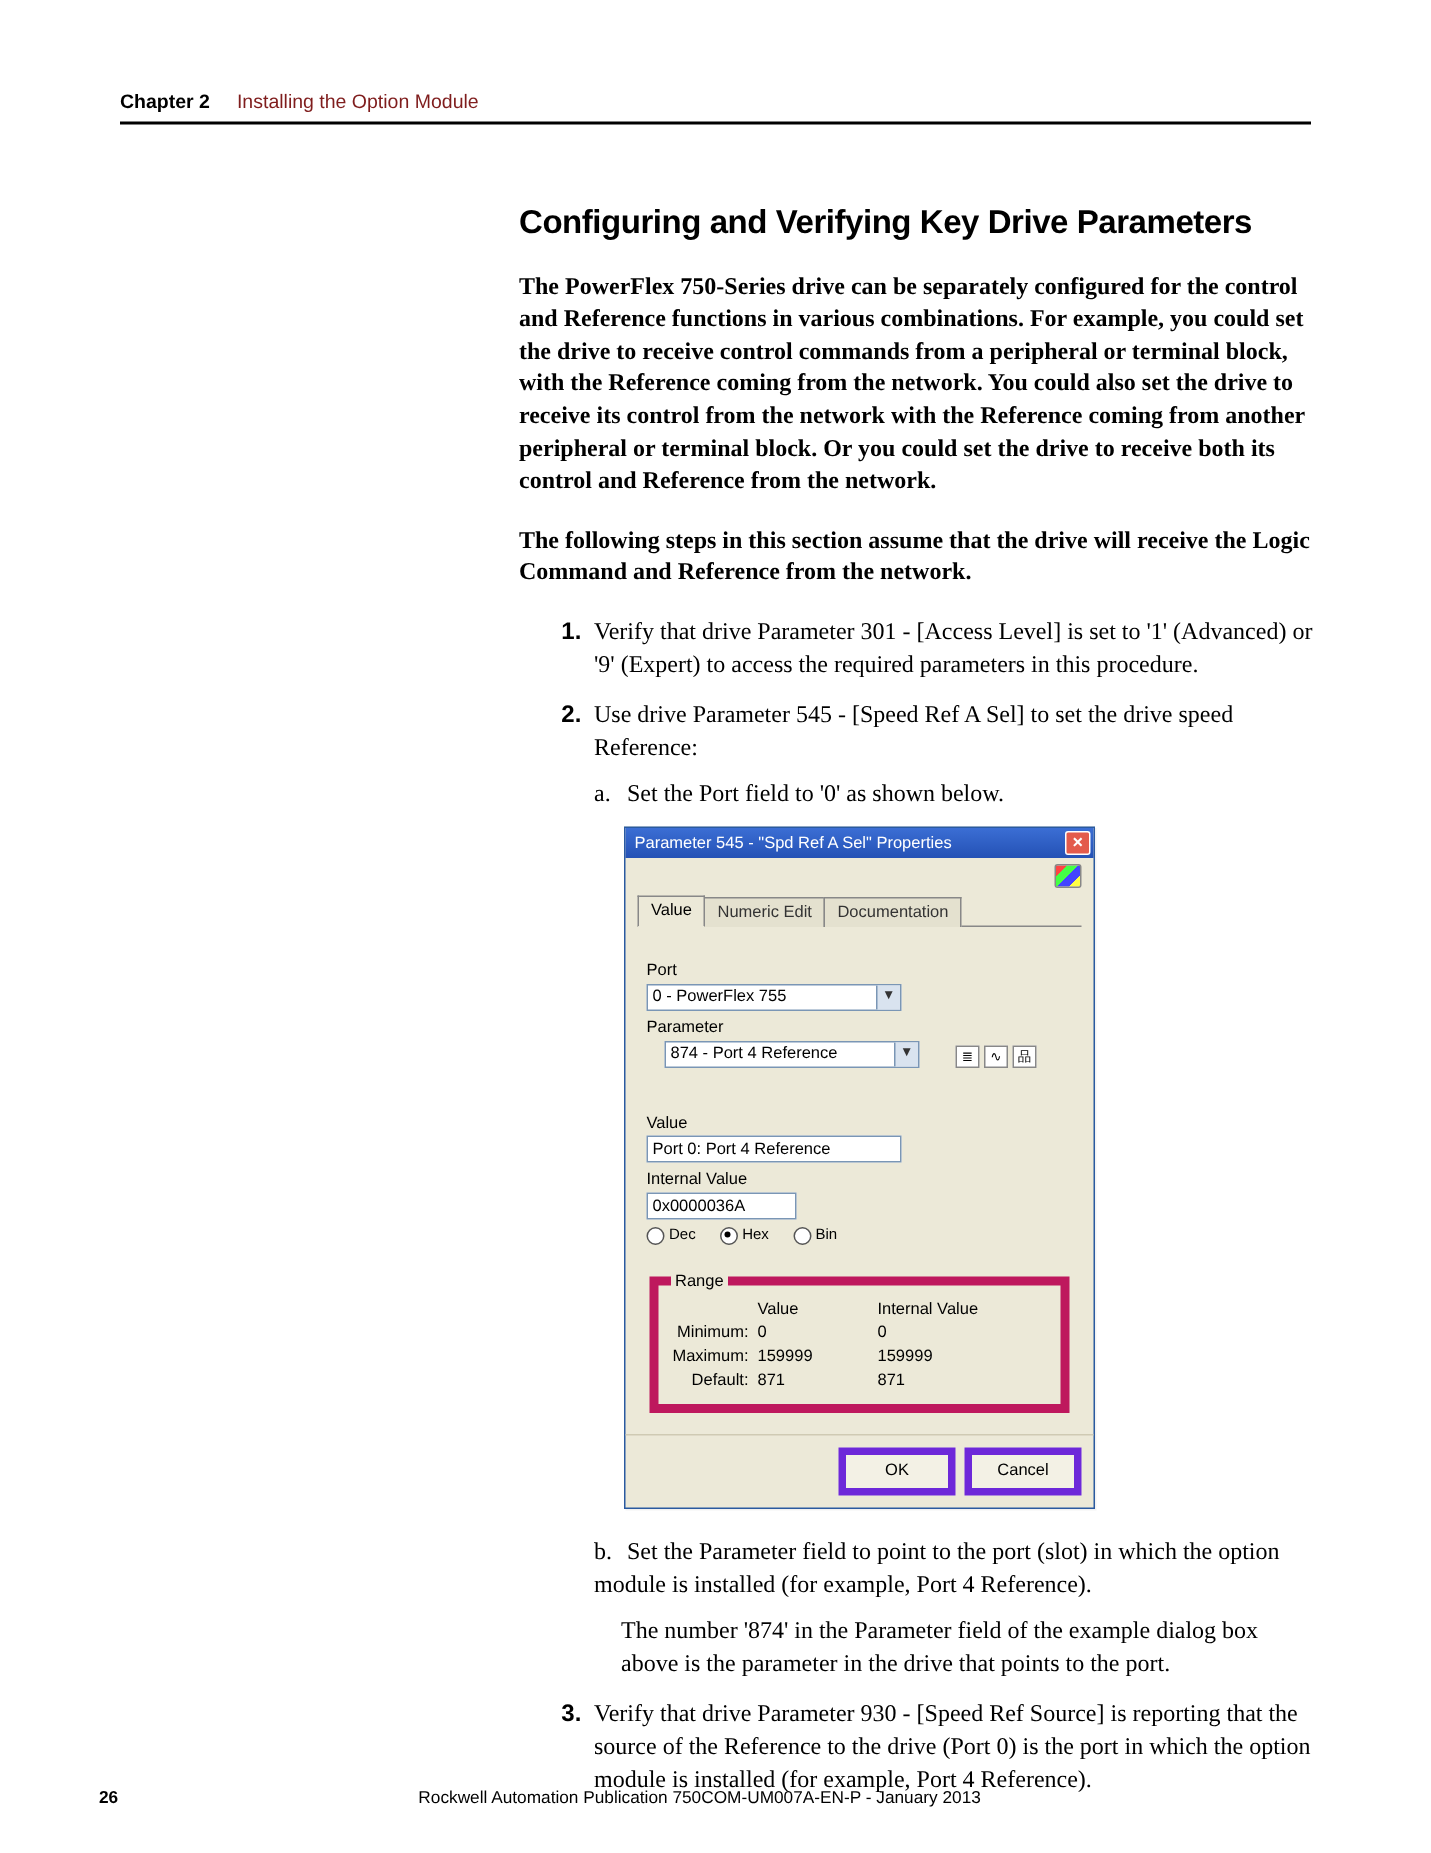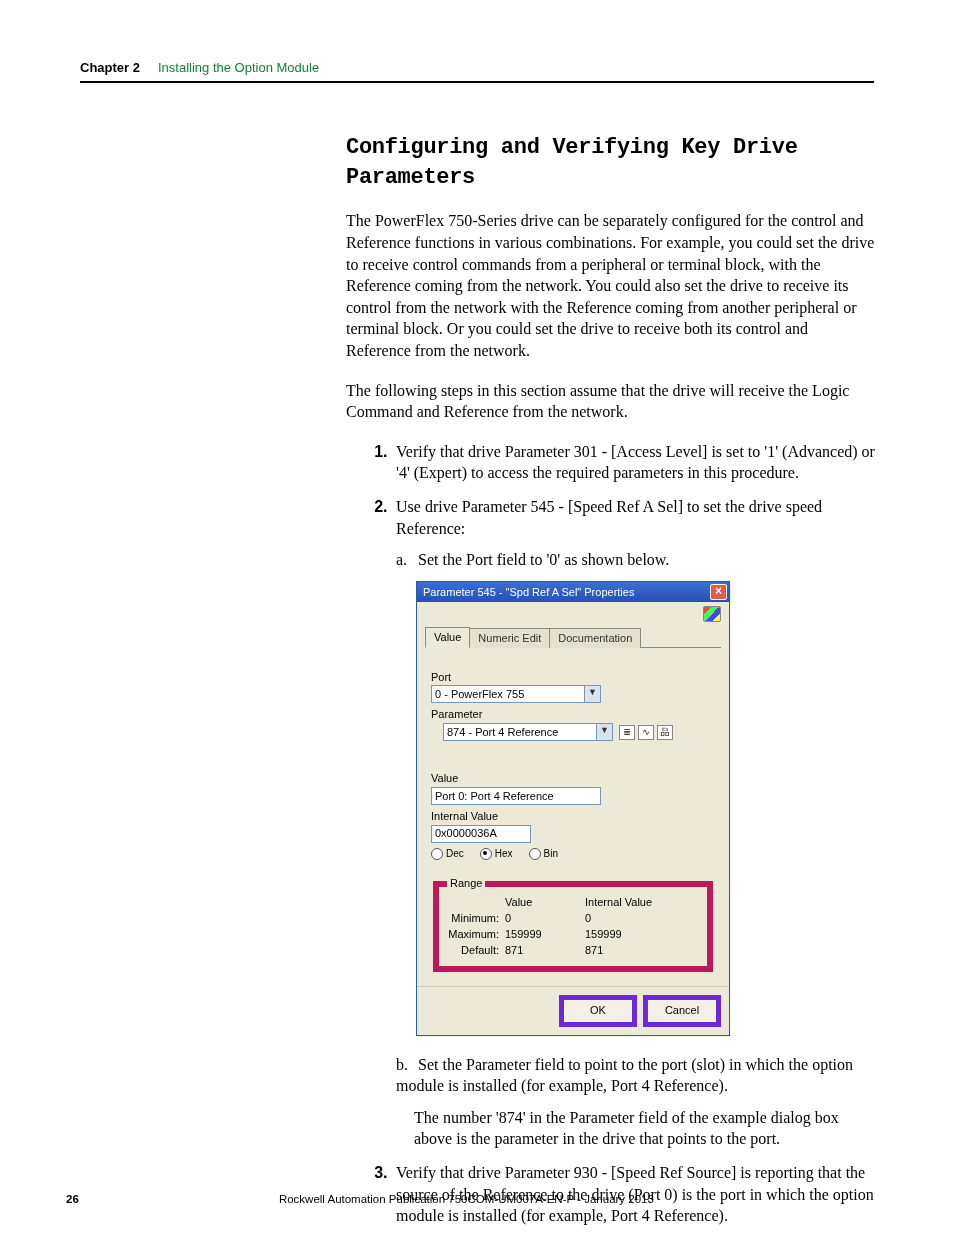--- a/index.html
+++ b/index.html
@@ -24,37 +24,38 @@
     font-size: 13px;
     padding-bottom: 6px;
     border-bottom: 2px solid #000;
     margin-bottom: 50px;
   }
   .header-chapter {
     font-weight: bold;
     margin-right: 18px;
   }
   .header-title {
-    color: #15803d;
+    color: #7f1d1d;
   }
   .content {
     margin-left: 266px;
     width: 530px;
     font-size: 16px;
     line-height: 1.35;
   }
   h2.section {
-    font-family: Liberation Mono, monospace;
+    font-family: Liberation Sans, sans-serif;
     font-weight: bold;
     font-size: 22px;
     margin: 0 0 18px 0;
     letter-spacing: -0.3px;
   }
   p.body {
     margin: 0 0 18px 0;
+    font-weight: bold;
   }
   ol.main-list {
     margin: 0 0 0 20px;
     padding: 0 0 0 26px;
   }
   ol.main-list > li {
     margin-bottom: 12px;
     padding-left: 4px;
   }
   ol.main-list > li::marker {
@@ -168,22 +169,22 @@
     height: 16px;
     background: #d9e3ef;
     border-left: 1px solid #7a96b5;
     text-align: center;
     line-height: 12px;
     font-size: 9px;
     color: #333;
   }
   .param-row {
     display: flex;
-    align-items: center;
-    gap: 6px;
+    align-items: flex-end;
+    gap: 24px;
     padding-left: 12px;
   }
   .mini-icons {
     display: flex;
     gap: 3px;
     align-items: center;
   }
   .mini-ico {
     width: 14px; height: 13px;
     border: 1px solid #888;
@@ -278,21 +279,21 @@
 
   <div class="content">
 
     <h2 class="section">Configuring and Verifying Key Drive Parameters</h2>
 
     <p class="body">The PowerFlex 750-Series drive can be separately configured for the control and Reference functions in various combinations. For example, you could set the drive to receive control commands from a peripheral or terminal block, with the Reference coming from the network. You could also set the drive to receive its control from the network with the Reference coming from another peripheral or terminal block. Or you could set the drive to receive both its control and Reference from the network.</p>
     <p class="body">The following steps in this section assume that the drive will receive the Logic Command and Reference from the network.</p>
 
     <ol class="main-list">
       <li>
-        <span>Verify that drive Parameter 301 - [Access Level] is set to '1' (Advanced) or '4' (Expert) to access the required parameters in this procedure.</span>
+        <span>Verify that drive Parameter 301 - [Access Level] is set to '1' (Advanced) or '9' (Expert) to access the required parameters in this procedure.</span>
       </li>
       <li>
         <span>Use drive Parameter 545 - [Speed Ref A Sel] to set the drive speed Reference:</span>
 
         <div class="sub-a">
           <span class="sub-label">a.</span>
           <span>Set the Port field to '0' as shown below.</span>
         </div>
 
         

